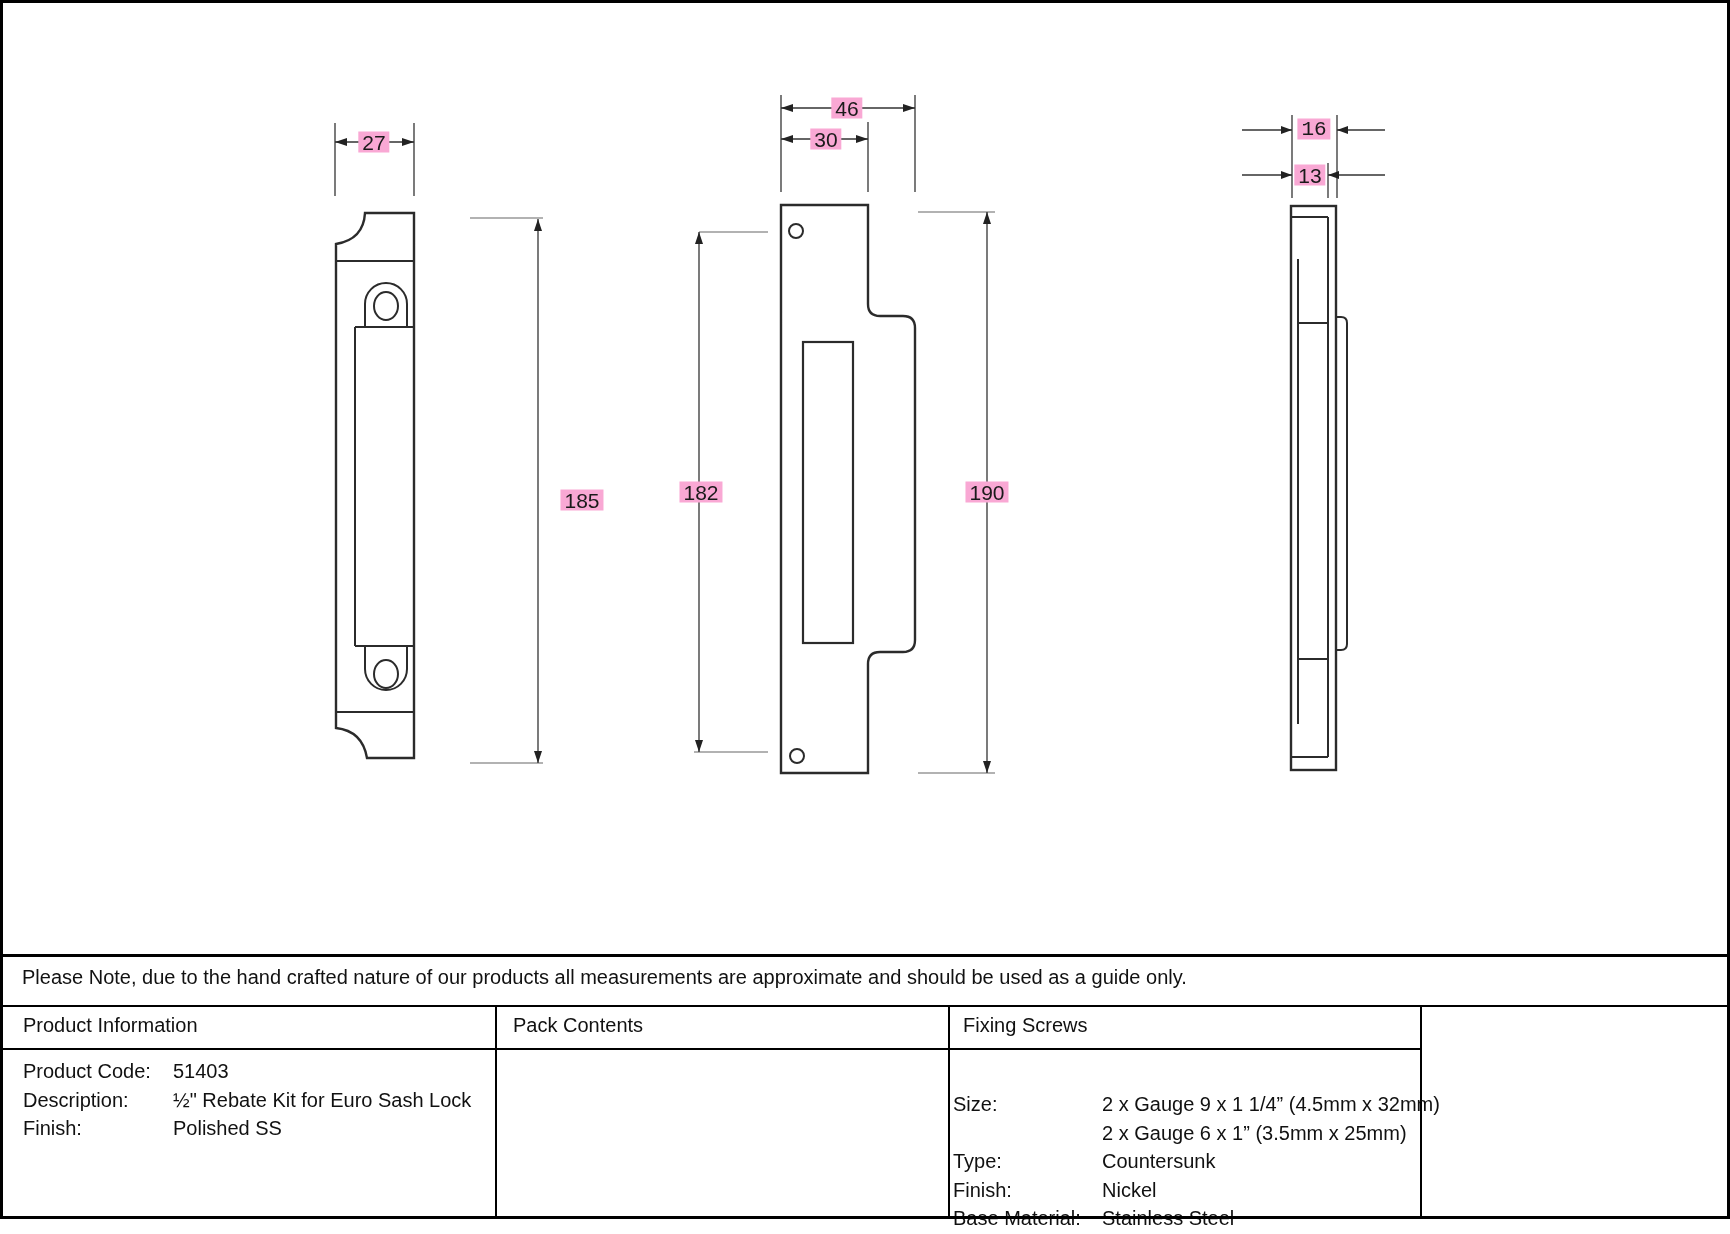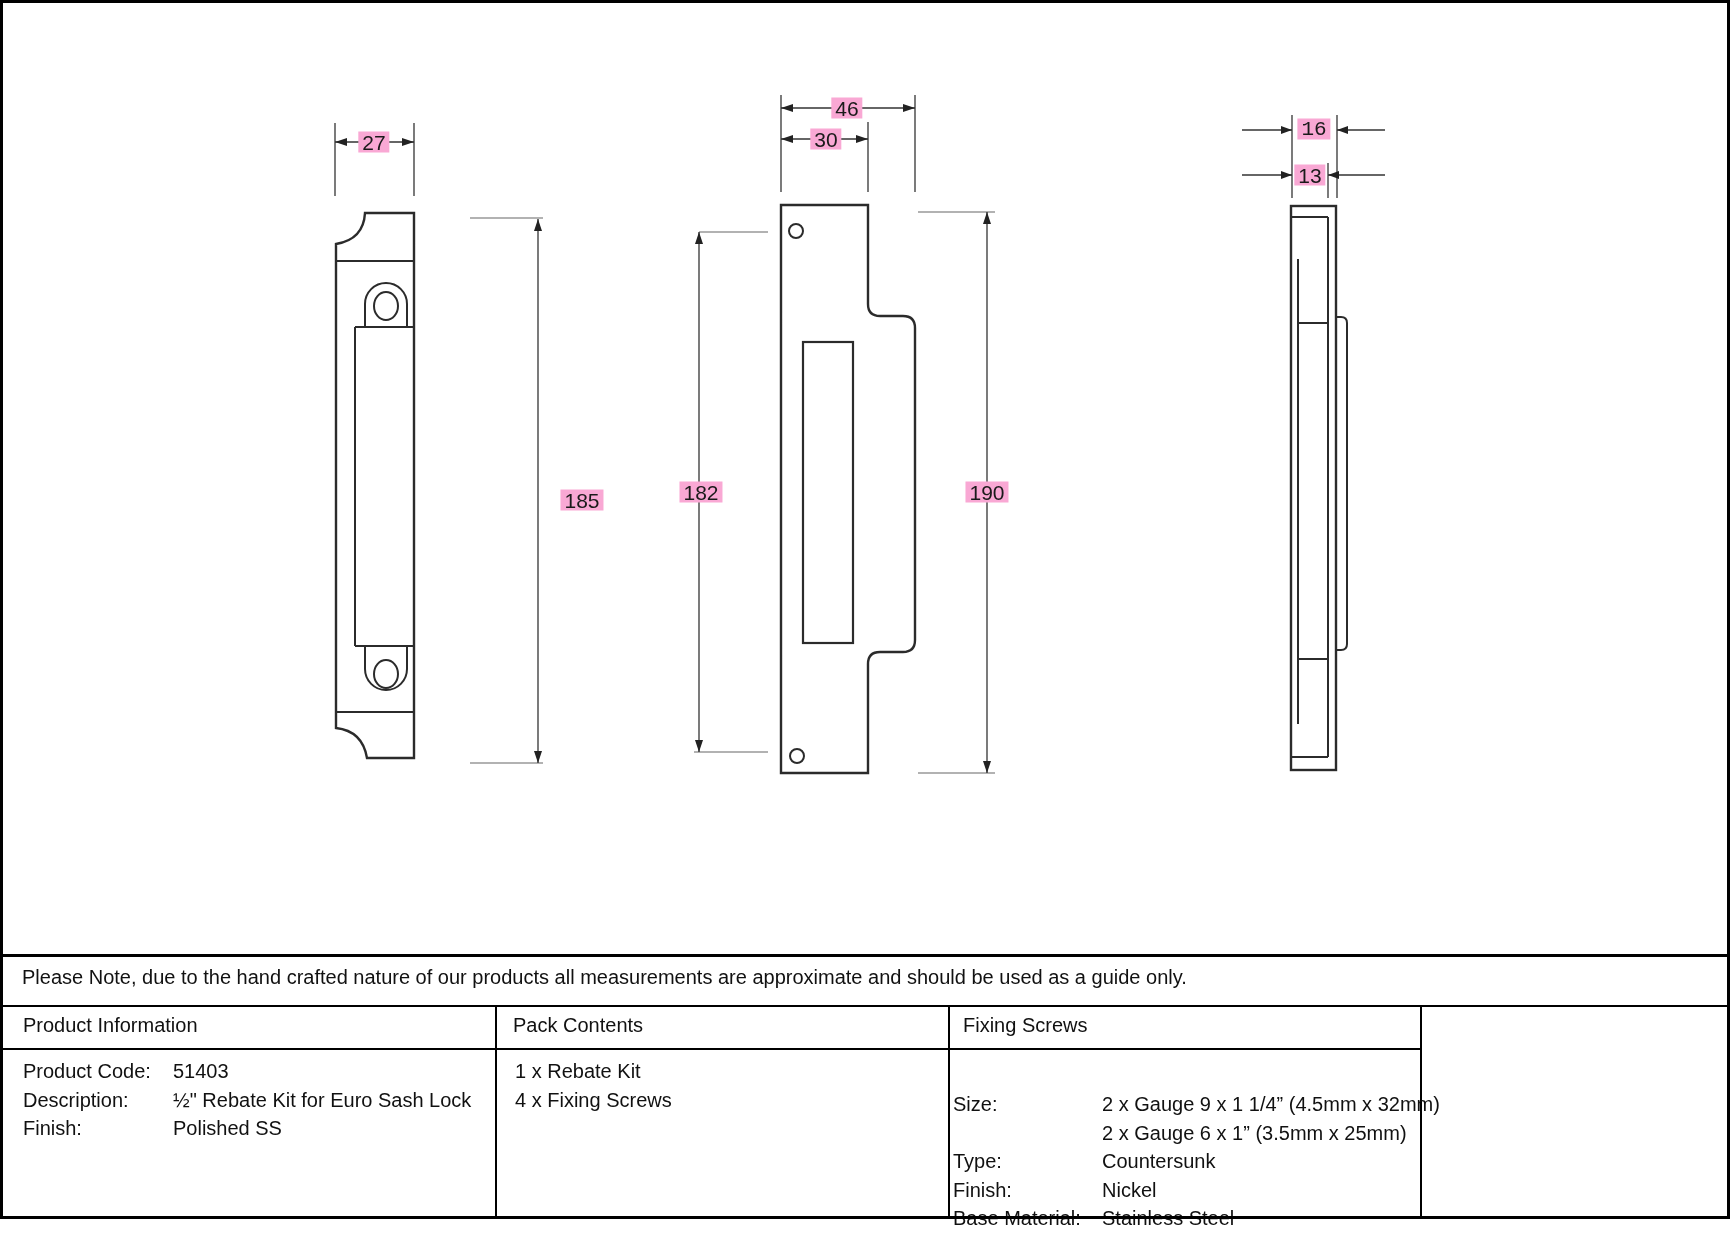--- a/index.html
+++ b/index.html
@@ -151,24 +151,20 @@
       <span class="lbl">Product Code:</span><span>51403</span>
     </div>
     <div>
       <span class="lbl">Description:</span><span>½" Rebate Kit for Euro Sash Lock</span>
     </div>
     <div>
       <span class="lbl">Finish:</span><span>Polished SS</span>
     </div>
   </div>
 
-  <div class="col-rows" style="left:515px;top:1057px;">
-    <div>1 x Rebate Kit</div>
-    <div>4 x Fixing Screws</div>
-  </div>
 
   <div class="col-rows c3" style="left:953px;top:1090px;">
     <div>
       <span class="lbl">Size:</span><span>2 x Gauge 9 x 1 1/4” (4.5mm x 32mm)</span>
     </div>
     <div>
       <span class="lbl"></span><span>2 x Gauge 6 x 1” (3.5mm x 25mm)</span>
     </div>
     <div>
       <span class="lbl">Type:</span><span>Countersunk</span>

